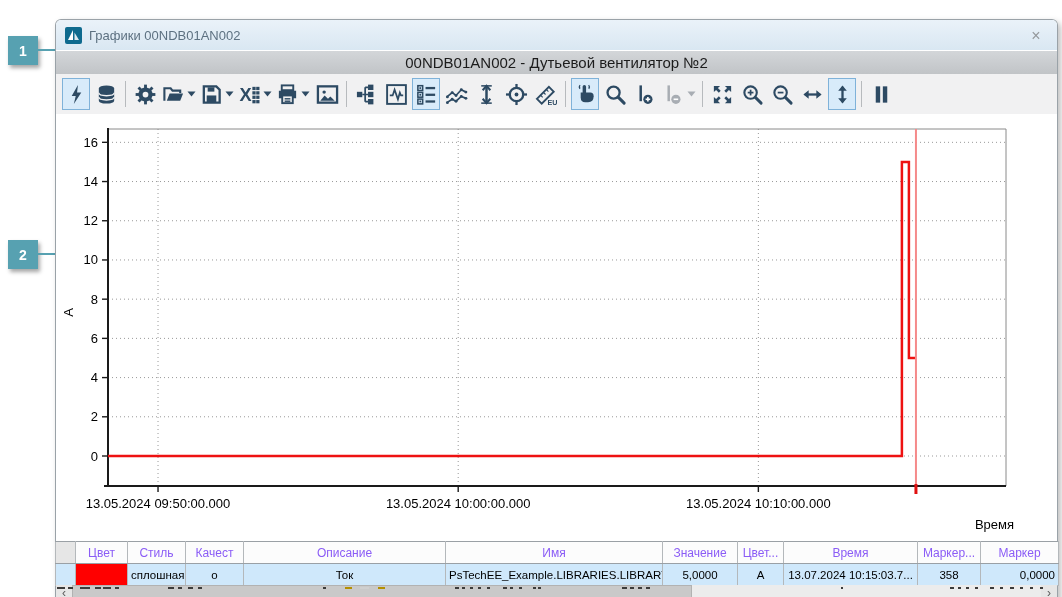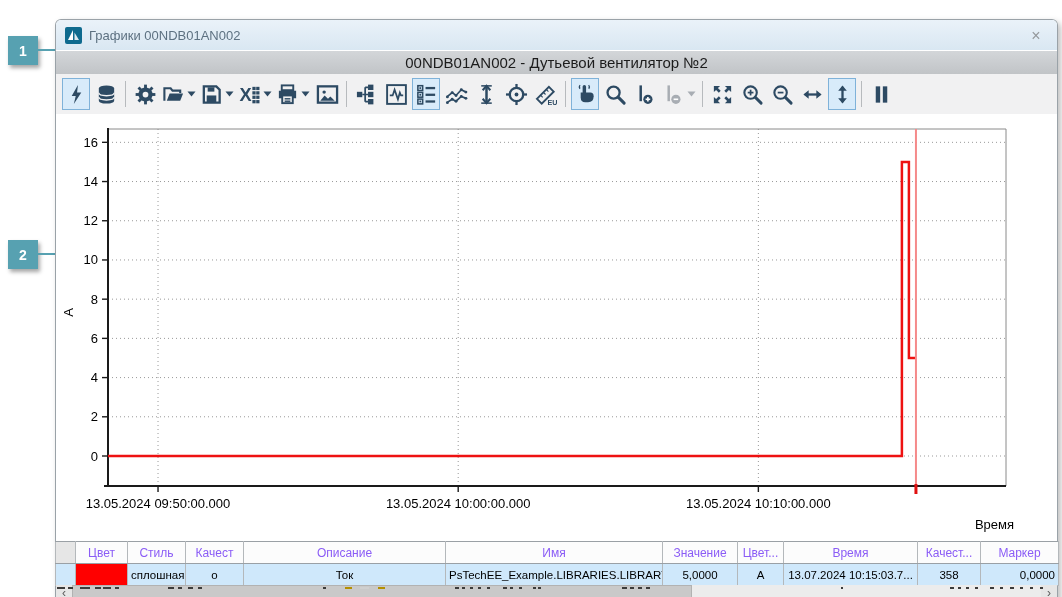--- a/index.html
+++ b/index.html
@@ -471,21 +471,21 @@
           <tr>
             <th class="selcol"></th>
             <th>Цвет</th>
             <th>Стиль</th>
             <th>Качест</th>
             <th>Описание</th>
             <th>Имя</th>
             <th>Значение</th>
             <th>Цвет...</th>
             <th>Время</th>
-            <th>Качест...</th>
+            <th>Маркер...</th>
             <th>Маркер</th>
           </tr>
         </thead>
         <tbody>
           <tr>
             <td style="text-align: center;"></td>
             <td class="swatch" style="text-align: center; background: rgb(255, 0, 0);"></td>
             <td style="text-align: center;">сплошная</td>
             <td style="text-align: center;">o</td>
             <td style="text-align: center;">Ток</td>

